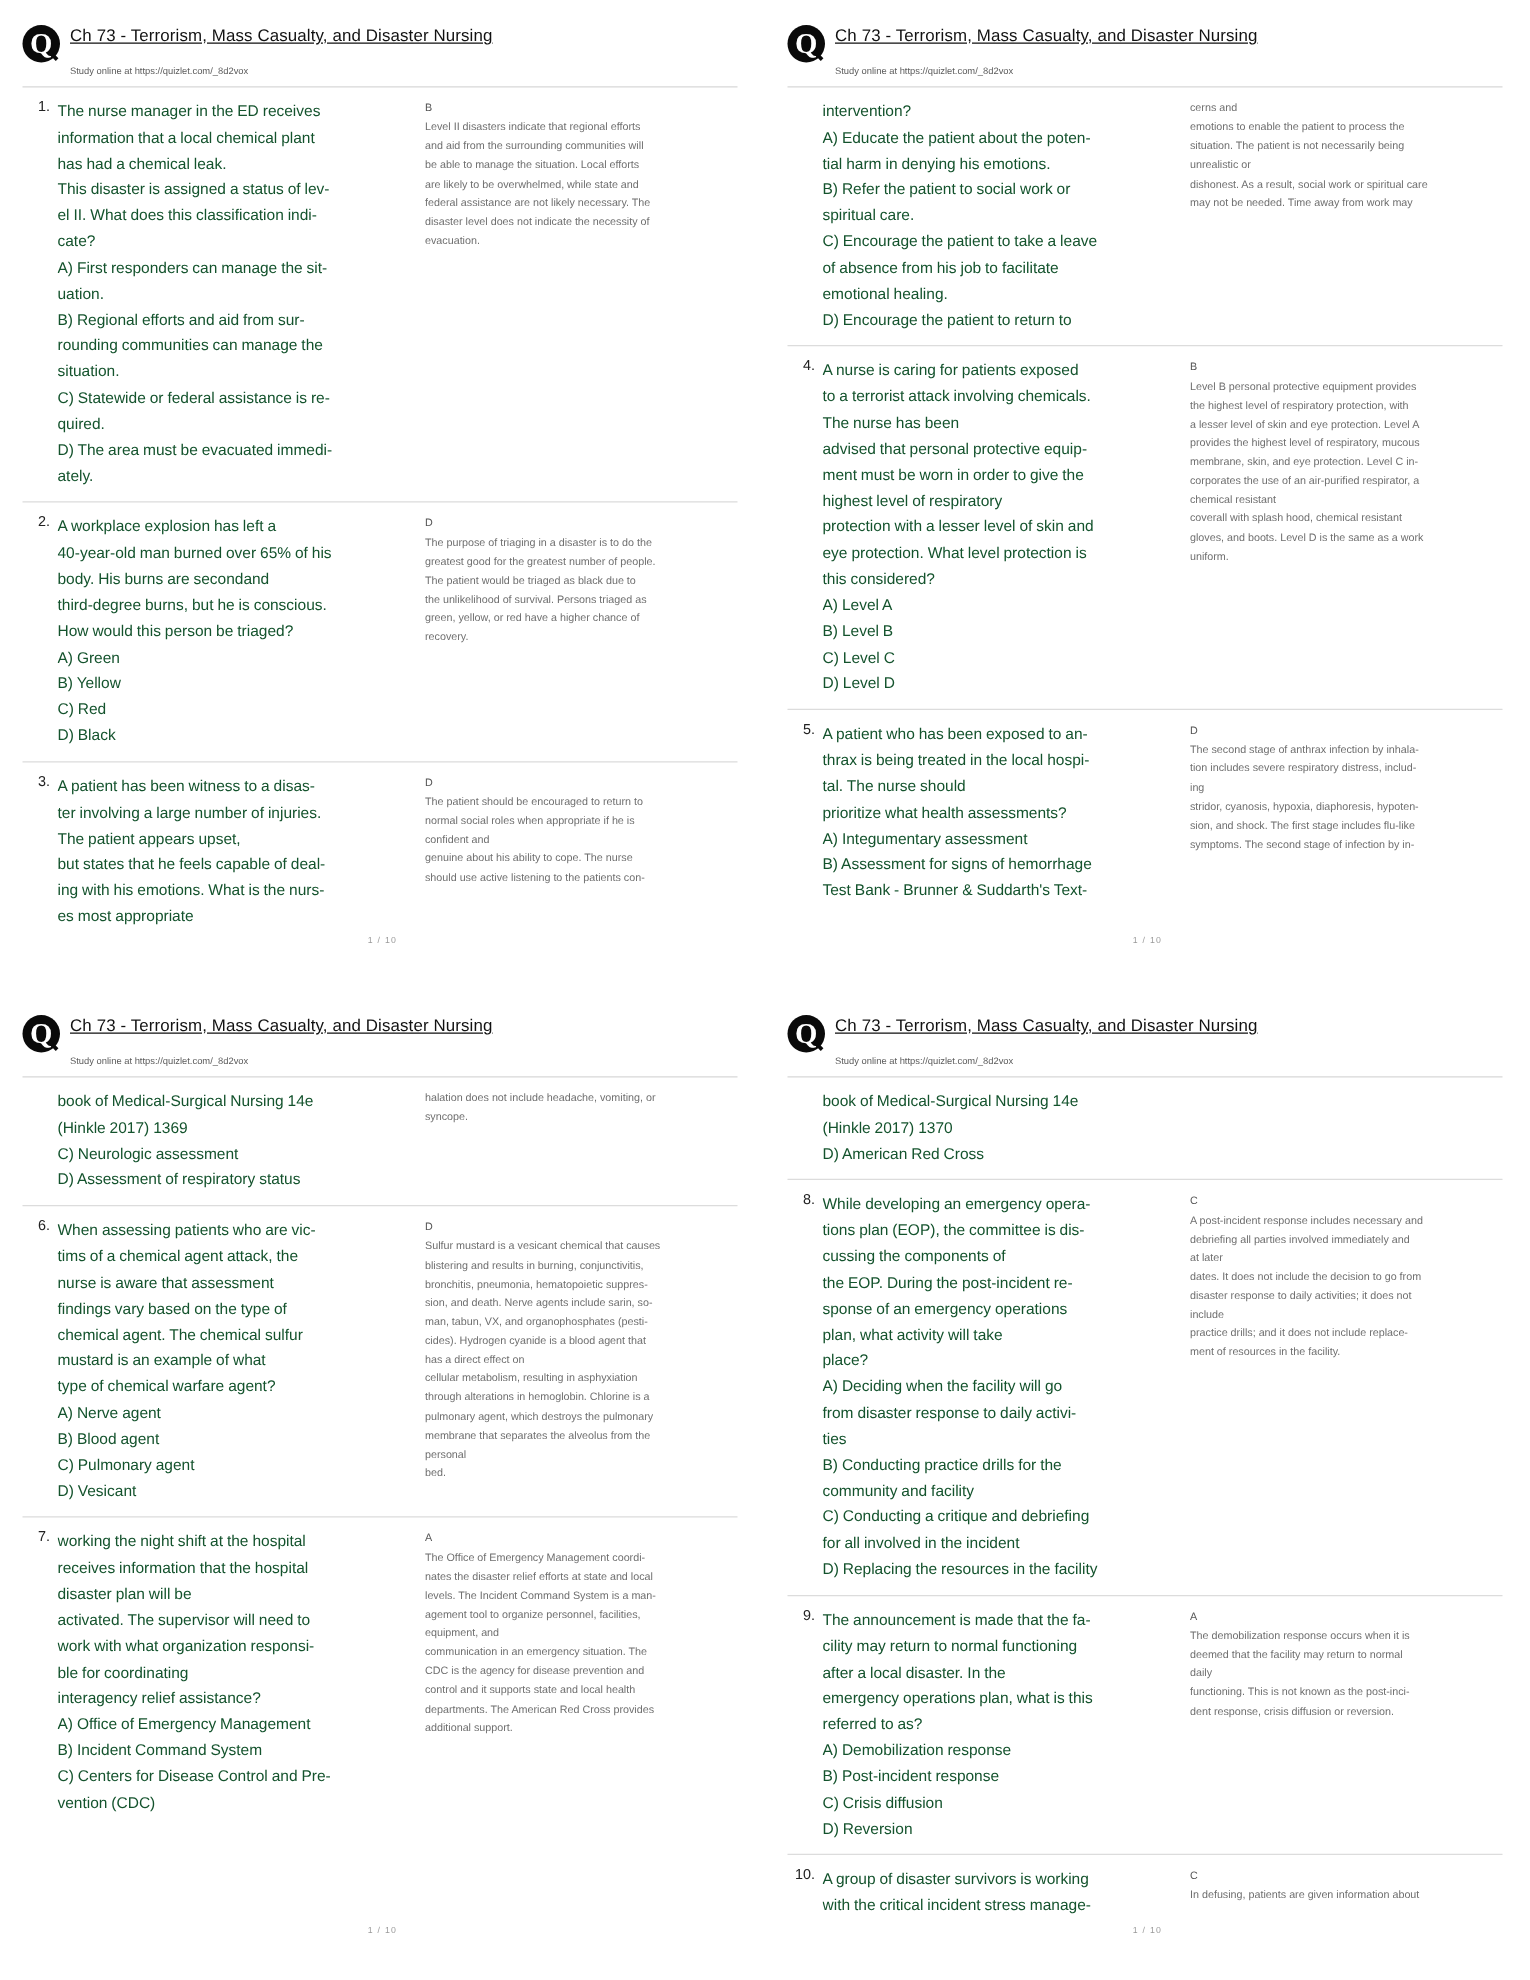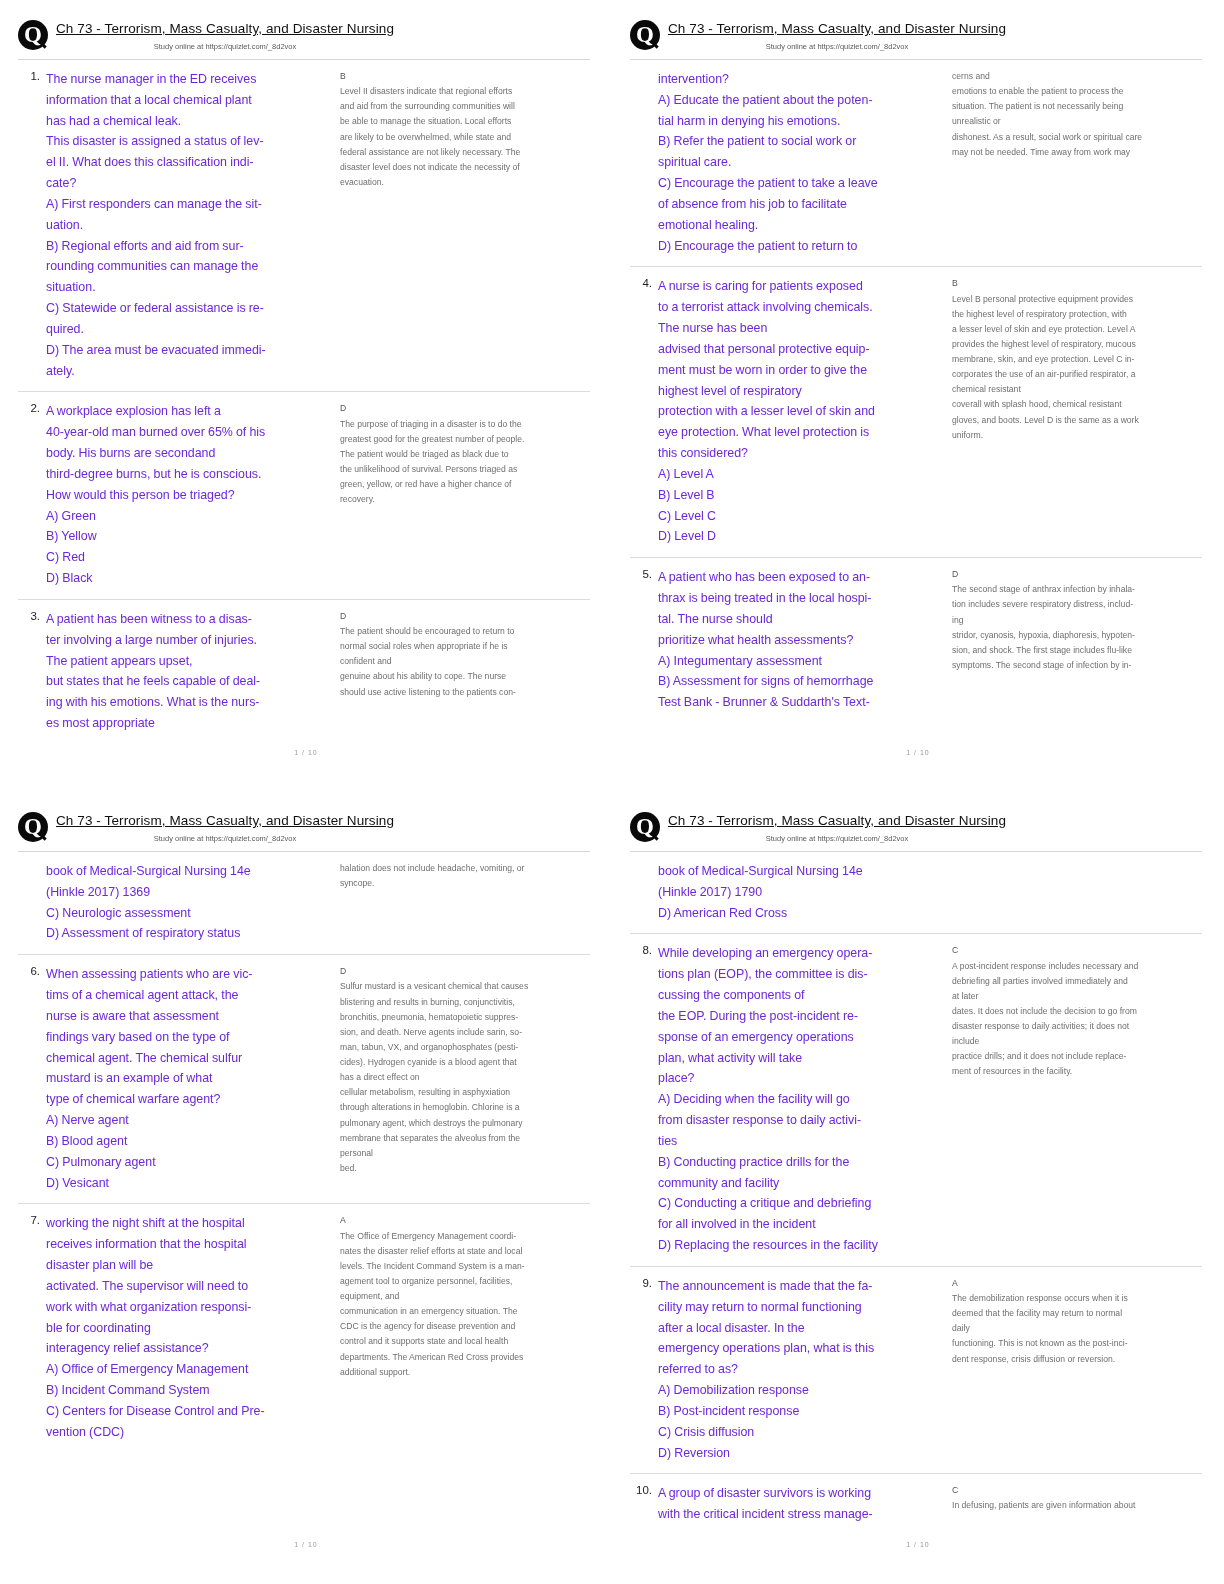--- a/index.html
+++ b/index.html
@@ -63,23 +63,22 @@
   .hdr-title {
     font-size: 13.5px;
     color: #111;
     letter-spacing: 0.1px;
     white-space: nowrap;
     text-decoration: underline;
   }
   .hdr-sub {
     font-size: 7.5px;
     color: #5b5b5b;
-    margin-top: 6px;
+    margin-top: 16px;
     white-space: nowrap;
-    text-align: center;
   }
   .rule {
     border-top: 1px solid #d8d8d8;
     margin: 2px 0 0 0;
   }
   
   .qlist { }
   .qrow {
     display: grid;
     grid-template-columns: 24px 286px 1fr;
@@ -92,21 +91,21 @@
   .qnum {
     font-size: 11.5px;
     color: #222;
     text-align: right;
     padding-right: 2px;
     padding-top: 1px;
   }
   .qbody {
     font-size: 12.4px;
     line-height: 1.68;
-    color: #6d28d9;
+    color: #14532d;
     word-spacing: -0.3px;
   }
   .qbody .line { display: block; white-space: nowrap; overflow: hidden; }
   .ans {
     font-size: 8.6px;
     line-height: 1.76;
     color: #6f6f6f;
     padding-left: 4px;
   }
   .ans .letter {
@@ -410,21 +409,21 @@
         <div class="hdr-sub">Study online at https://quizlet.com/_8d2vox</div>
       </div>
     </div>
     <div class="rule"></div>
 
     <div class="qlist">
       <div class="qrow">
         <div class="qnum"></div>
         <div class="qbody">
           <span class="line">book of Medical-Surgical Nursing 14e</span>
-          <span class="line">(Hinkle 2017) 1790</span>
+          <span class="line">(Hinkle 2017) 1370</span>
           <span class="line">D) American Red Cross</span>
         </div>
         <div class="ans"></div>
       </div>
 
       <div class="qrow">
         <div class="qnum">8.</div>
         <div class="qbody">
           <span class="line">While developing an emergency opera-</span>
           <span class="line">tions plan (EOP), the committee is dis-</span>

